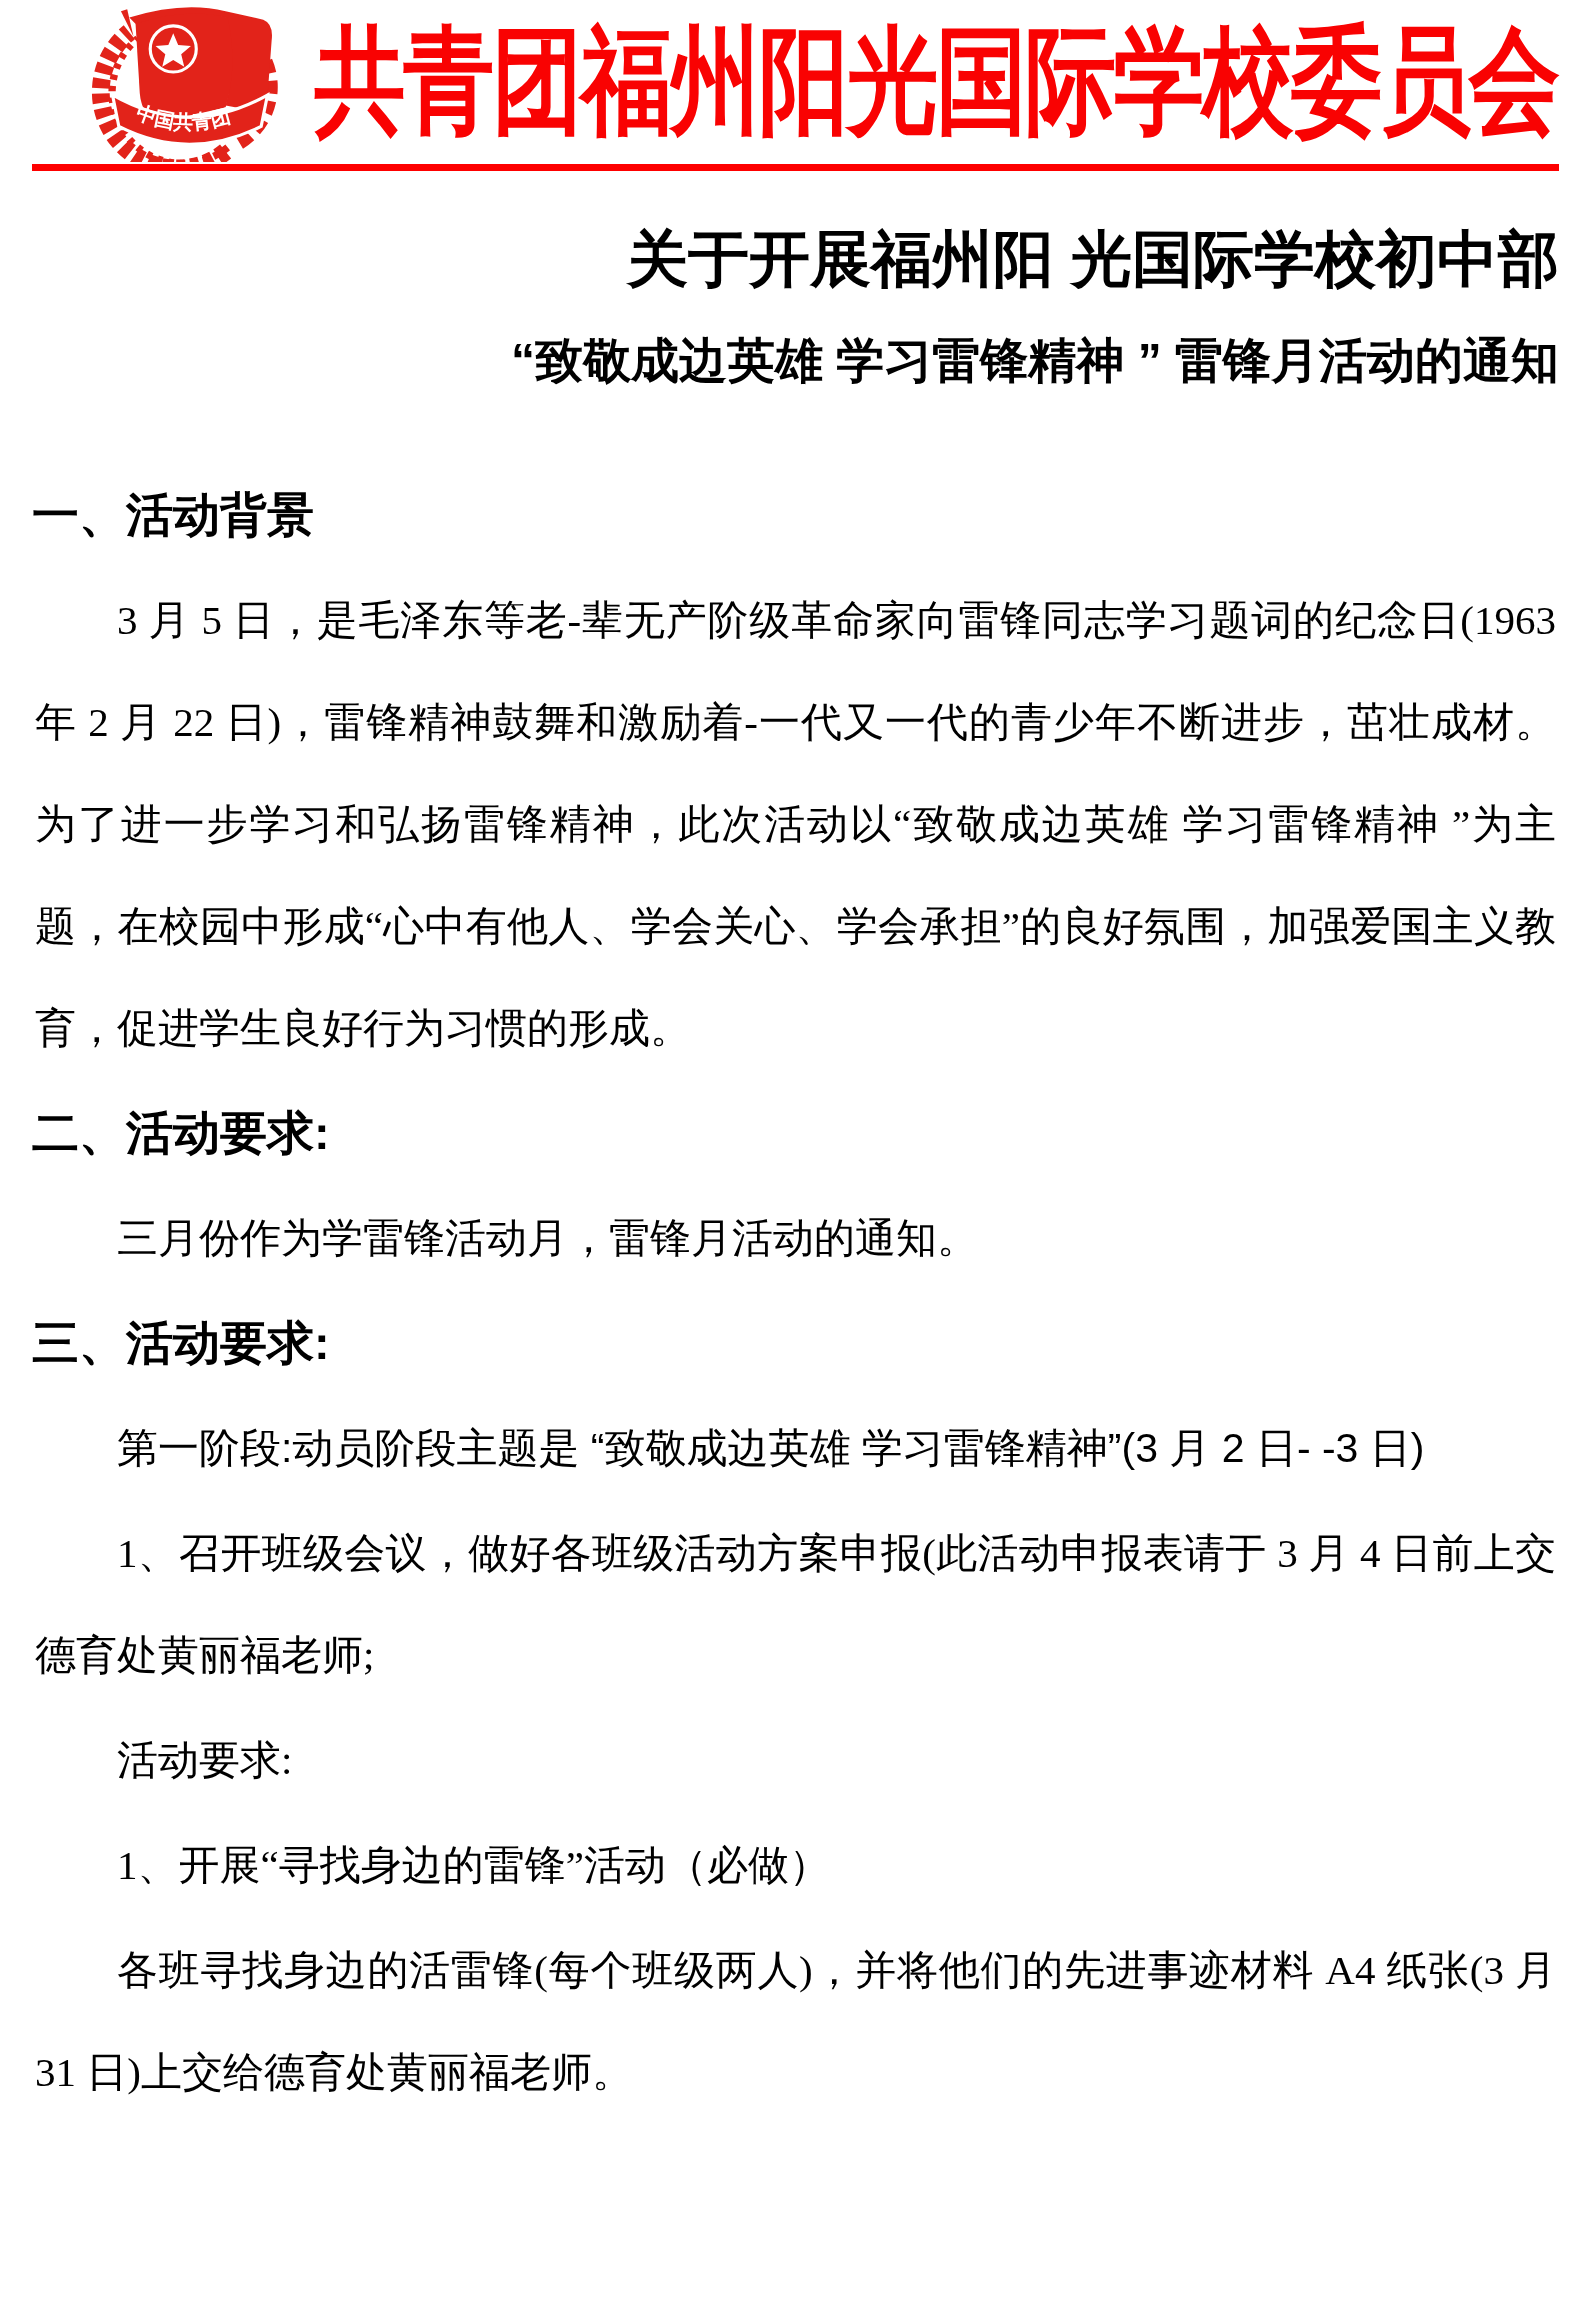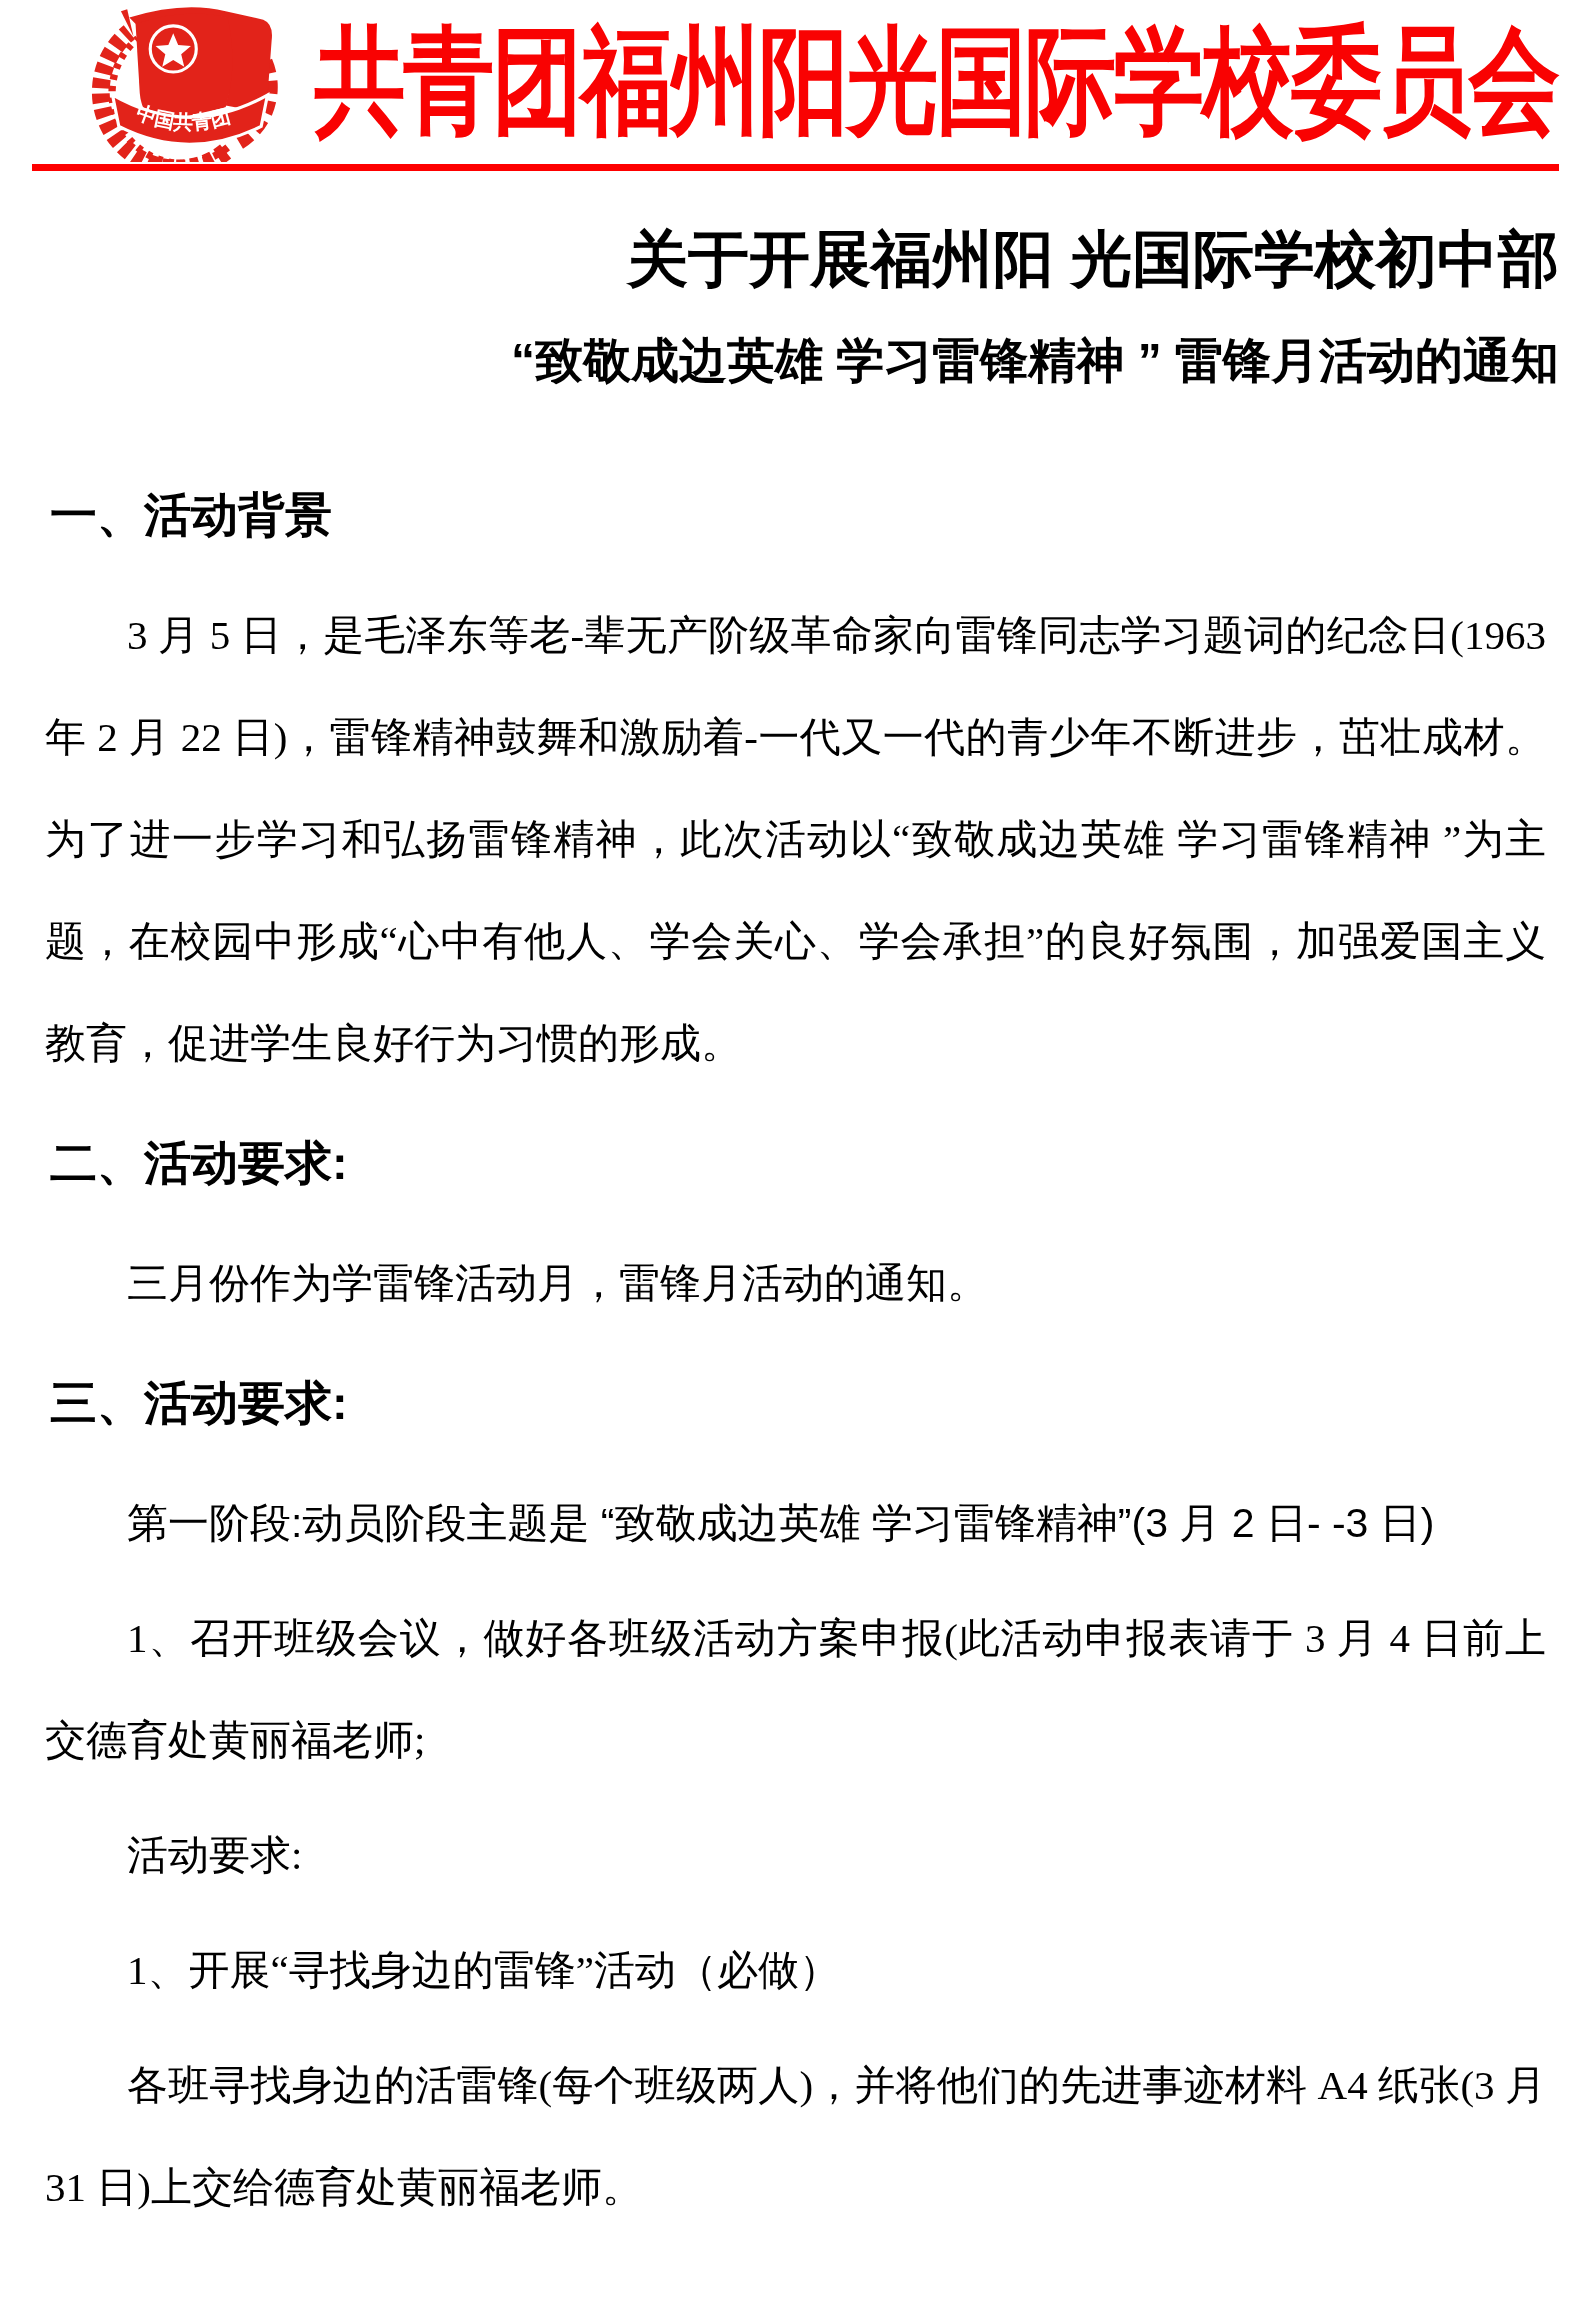--- a/index.html
+++ b/index.html
@@ -15,24 +15,24 @@
             font-weight:700;font-size:91px;line-height:118px;white-space:nowrap;
             letter-spacing:-2.2px;transform:scaleY(1.28);transform-origin:50% 52%;
             margin-left:1.5px;}
   .red-rule{height:6.7px;background:#fe0000;}
 
   
   .t1,.t2{margin:0;text-align:right;font-weight:700;line-height:102px;
           font-family:"Liberation Sans","DejaVu Sans",sans-serif;}
   .t1{font-size:61px;margin-top:37px;}
   .t2{font-size:48px;}
-  h2.sec{margin:18px;font-size:47px;line-height:102px;font-weight:700;
+  h2.sec{margin:0;font-size:47px;line-height:102px;font-weight:700;
          font-family:"Liberation Sans","DejaVu Sans",sans-serif;}
   h2.sec.first{margin-top:52px;}
-  .para{margin:13px;font-size:41px;line-height:102px;text-align:justify;
+  .para{margin:3px;font-size:41px;line-height:102px;text-align:justify;
         text-indent:2em;word-break:break-all;}
   .para.bold{font-weight:400;font-family:"Liberation Sans","DejaVu Sans",sans-serif;}
 </style>
 </head>
 <body>
 
 <div class="page">
 
   <header class="letterhead">
     <div class="logo">

